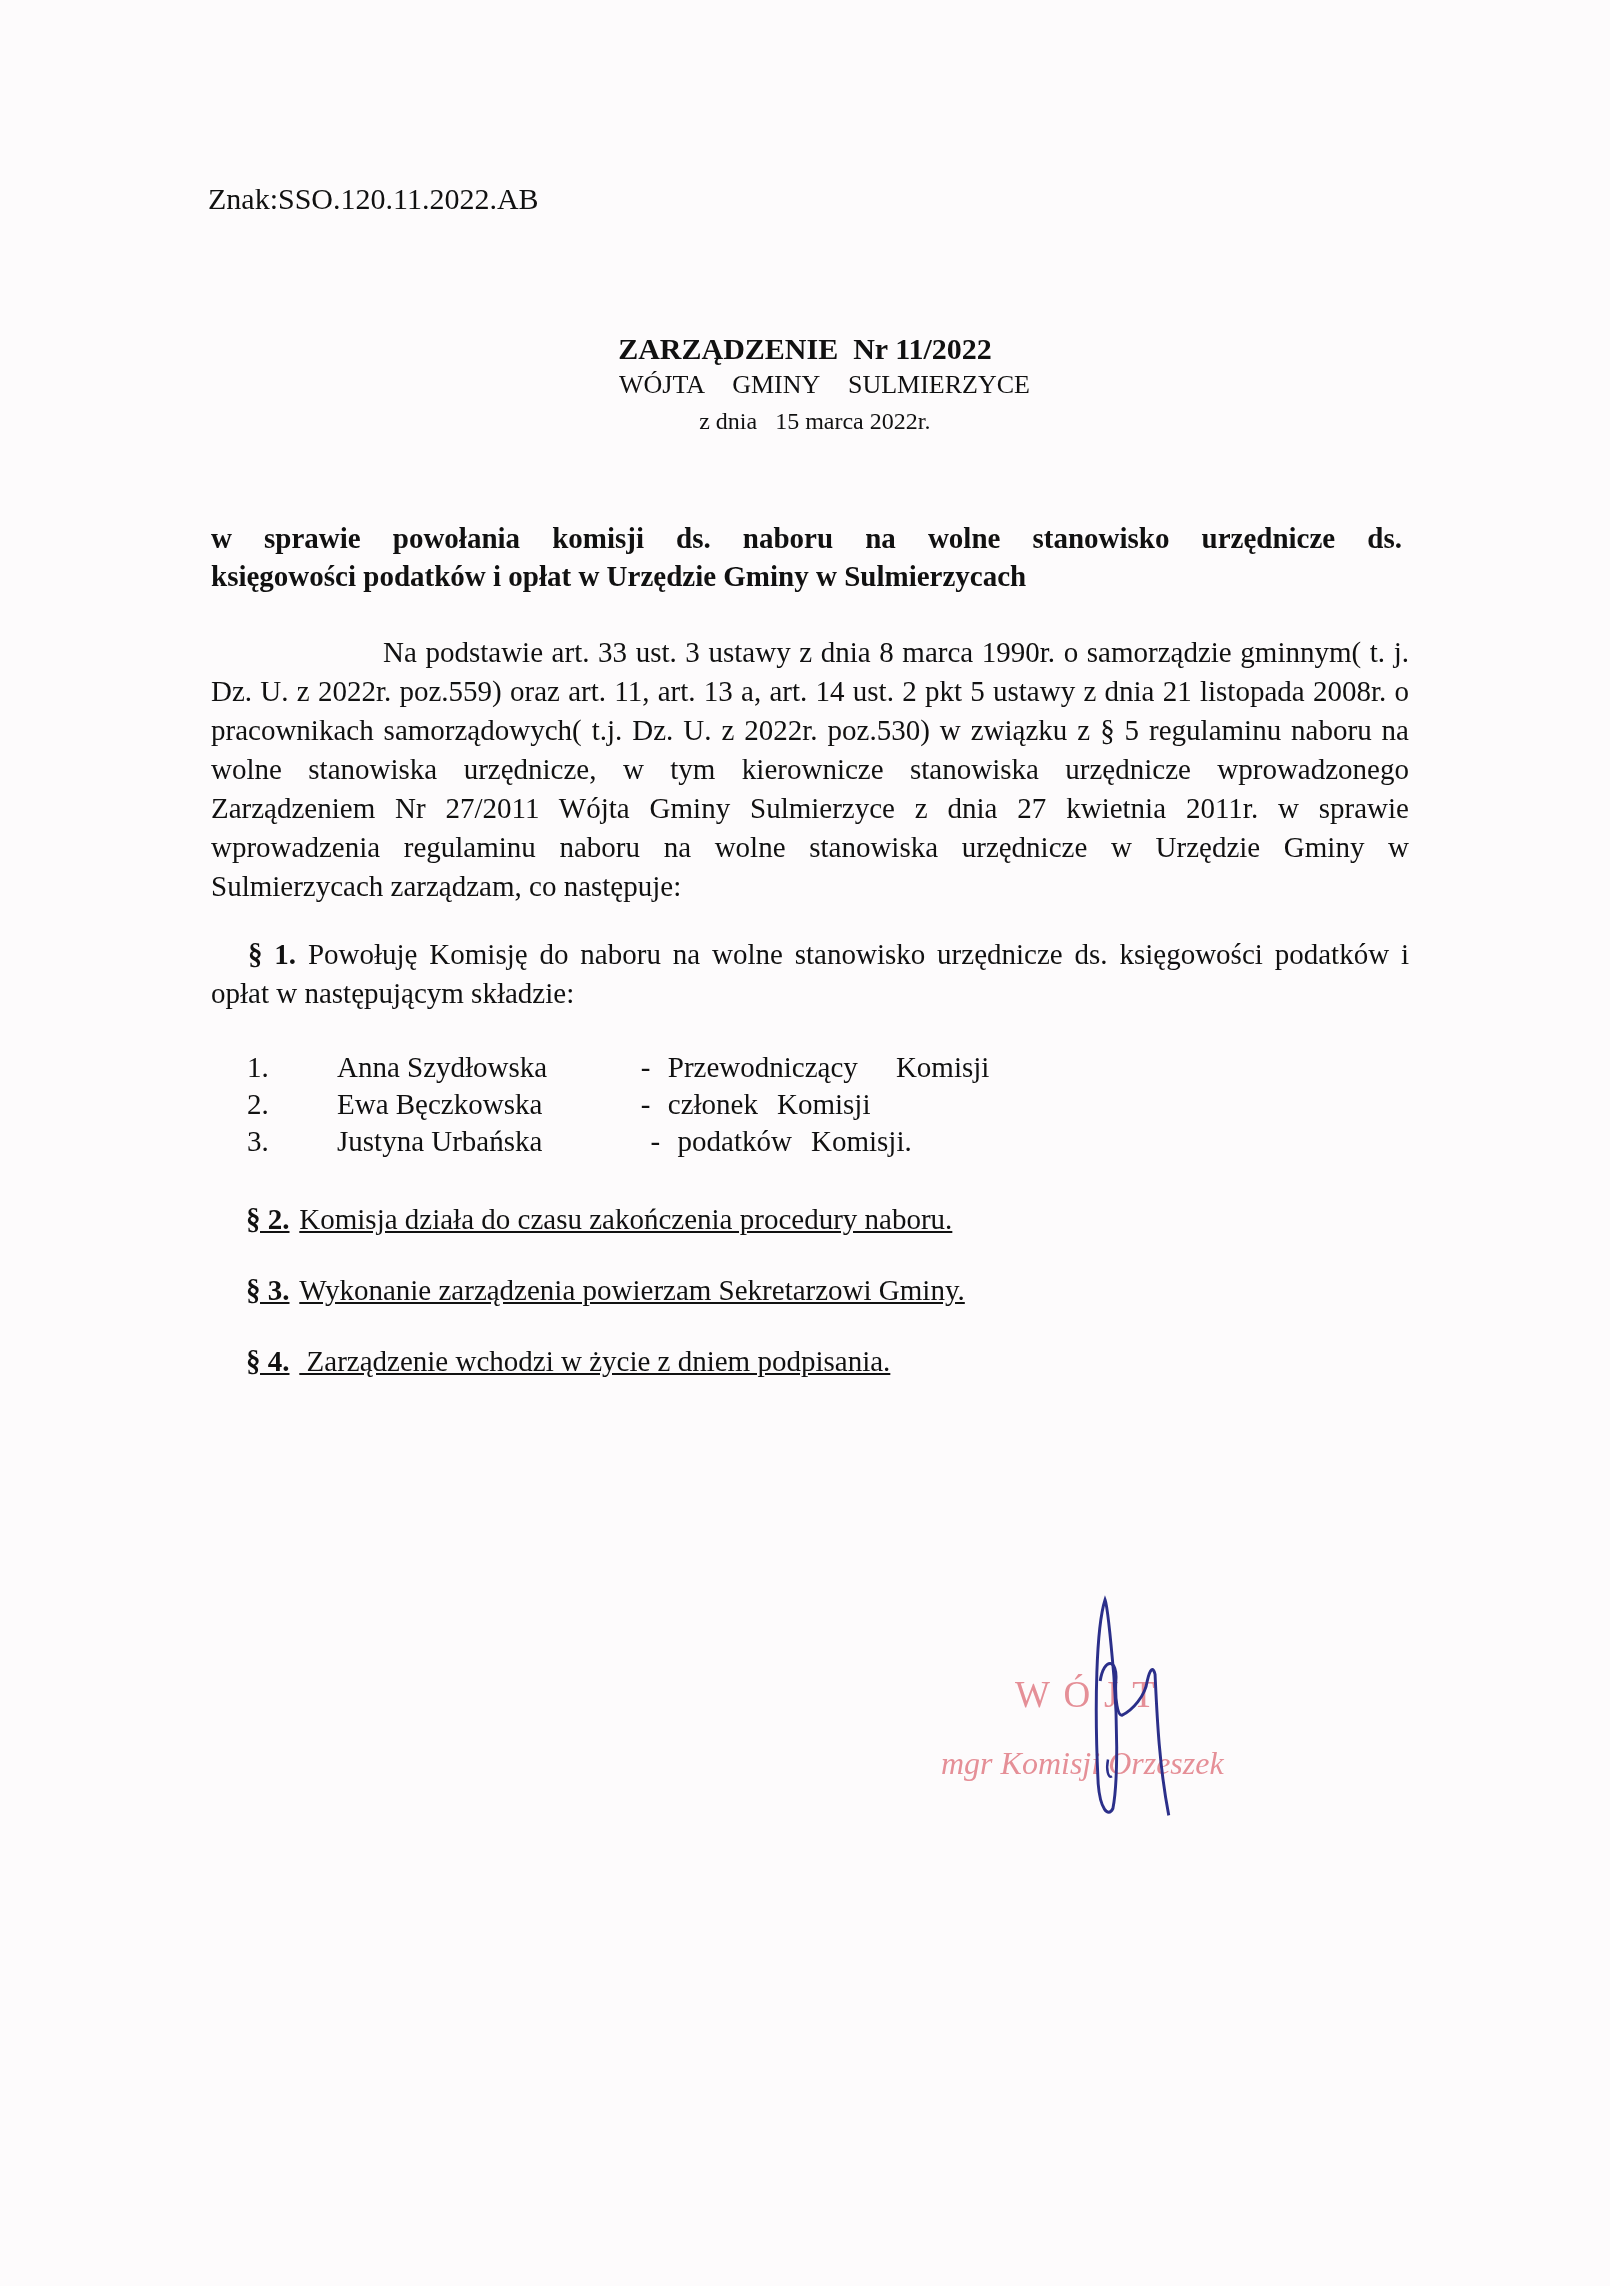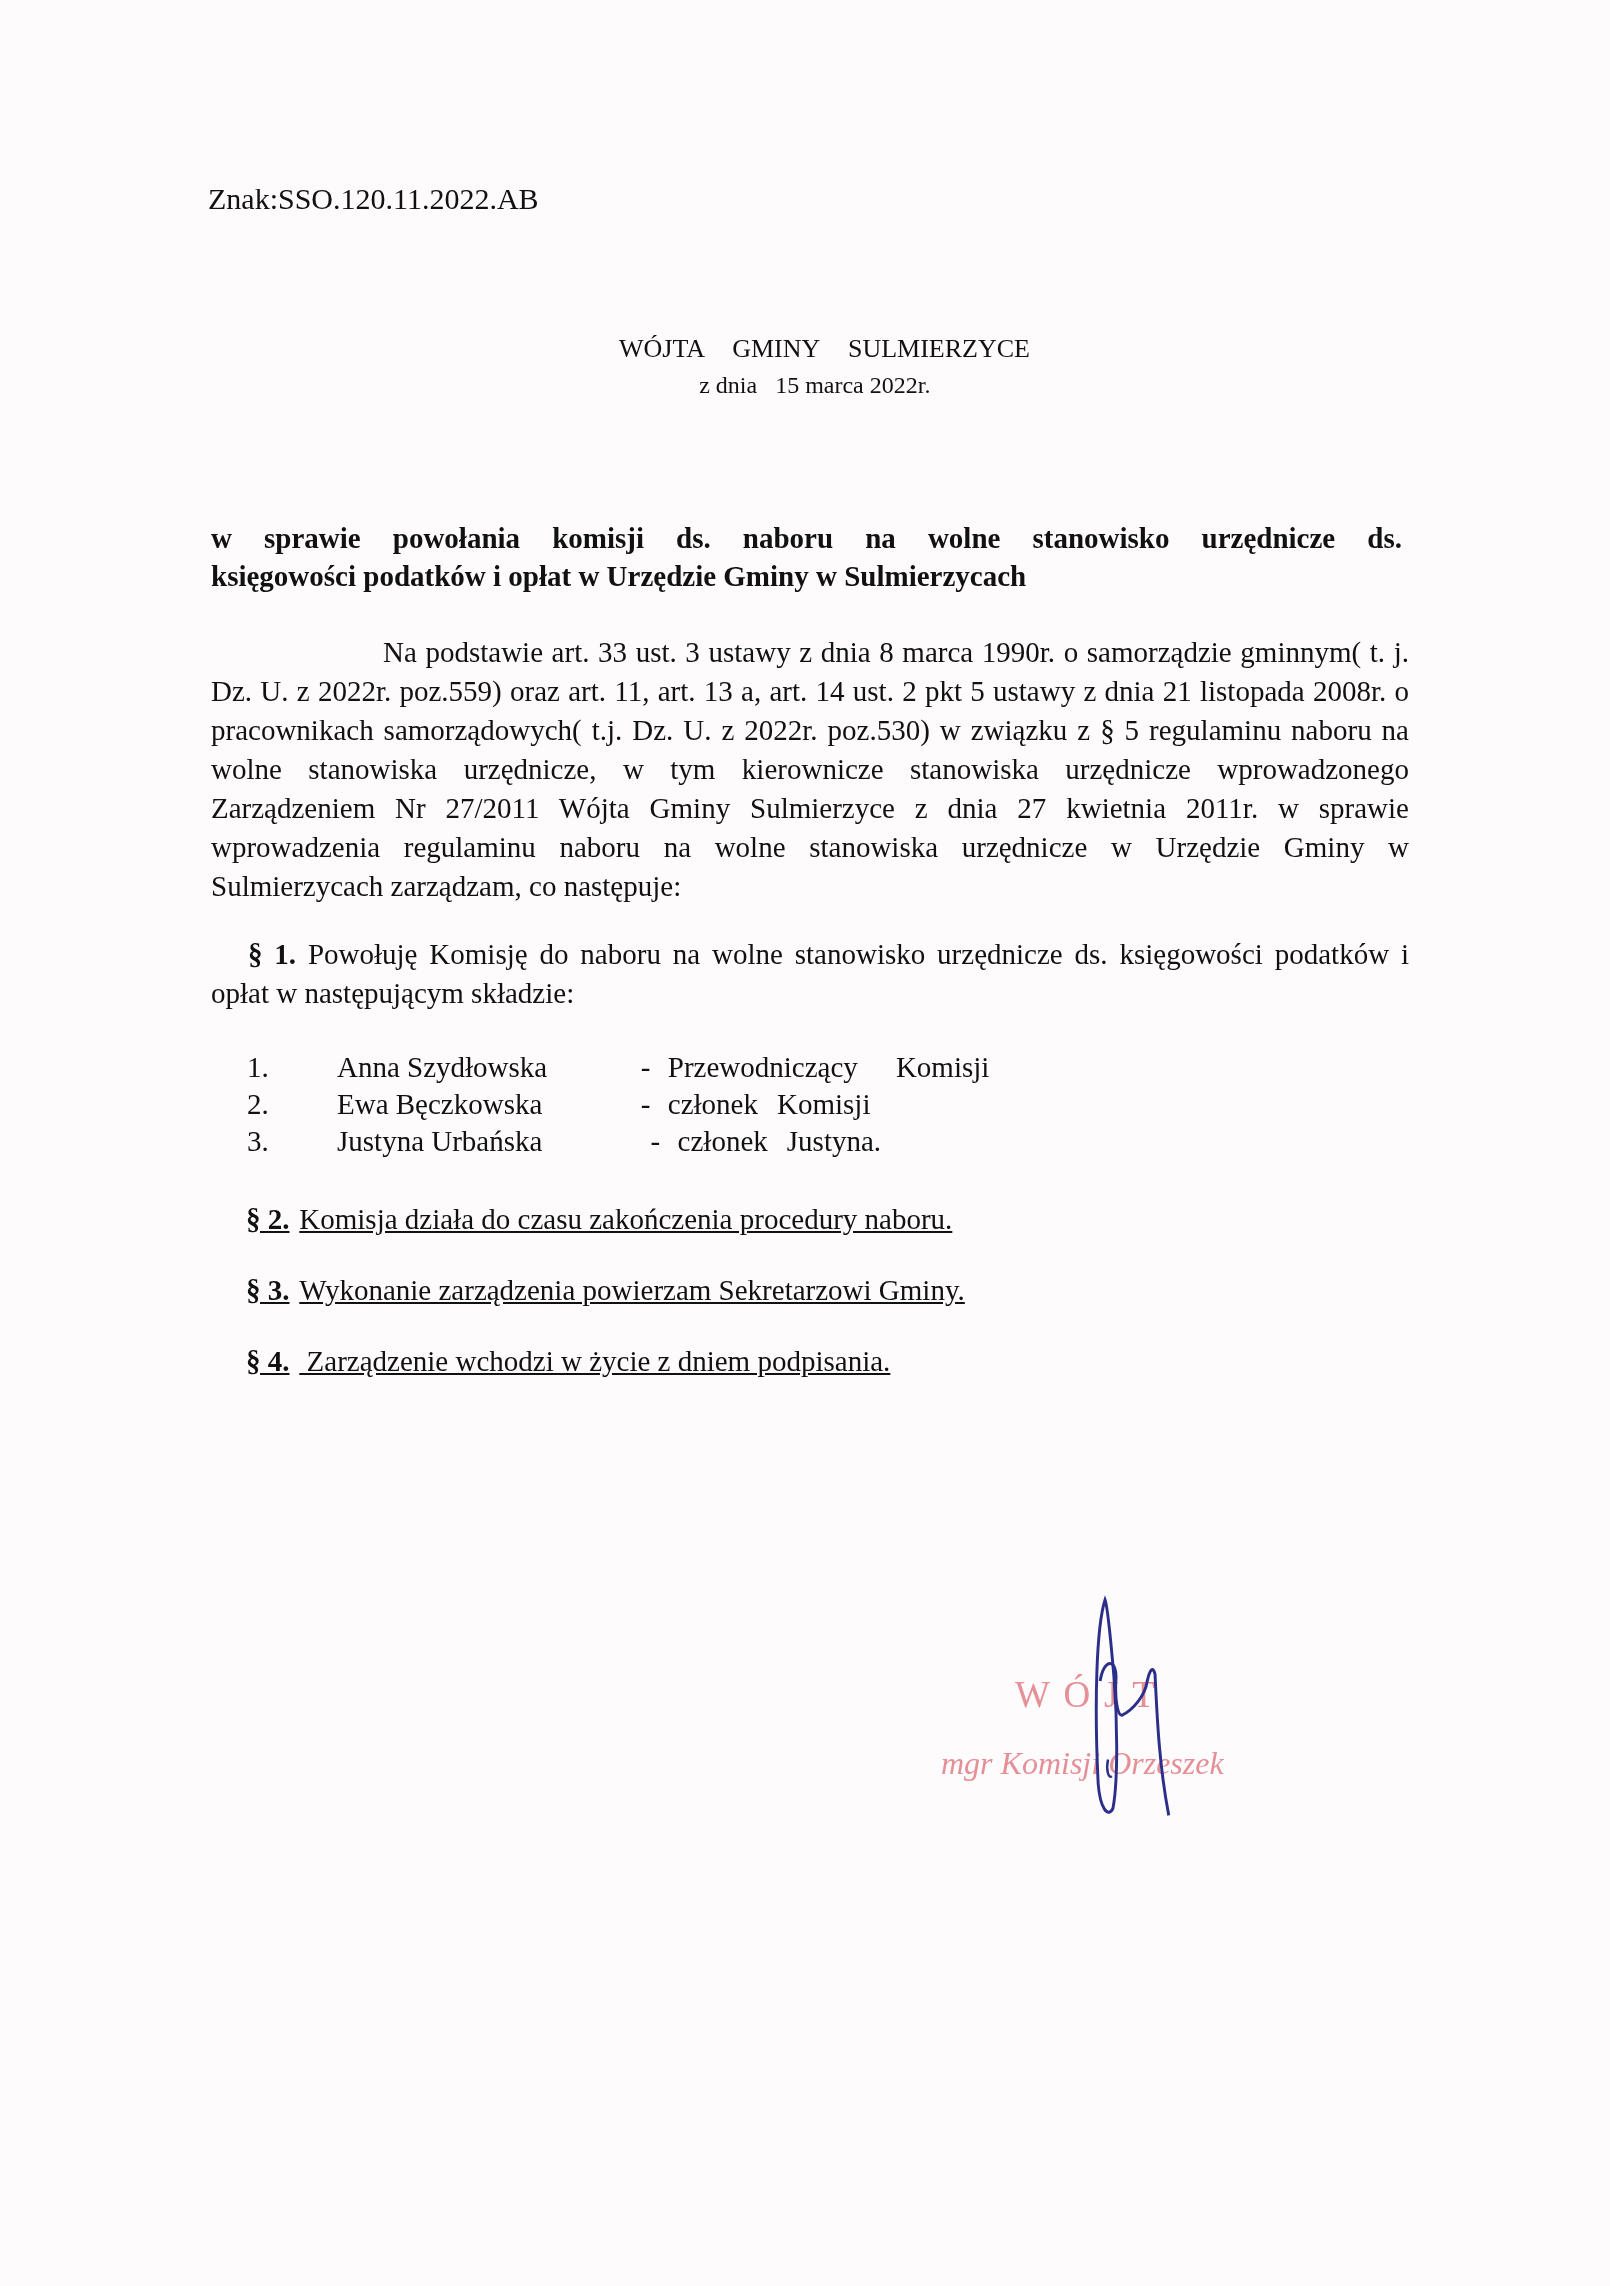--- a/index.html
+++ b/index.html
@@ -37,20 +37,21 @@
     .stamp-name { position: absolute; left: 29px; top: 157px; font-size: 32px; color: #e58f97; font-style: italic; font-family: "Liberation Serif", serif; }
     .sig-svg { position: absolute; left: 0; top: 0; width: 392px; height: 245px; }
   </style>
 </head>
 <body>
 
 <div class="page">
   <div class="sign-ref">Znak:SSO.120.11.2022.AB</div>
 
   <div class="title-block">
+    <div class="t1" style="white-space:pre;">ZARZĄDZENIE  Nr 11/2022</div>
     <div class="t2" style="white-space:pre;">WÓJTA  GMINY  SULMIERZYCE</div>
     <div class="t3" style="white-space:pre;">z dnia   15 marca 2022r.</div>
   </div>
 
   <div class="subject">
     <span class="line1">w sprawie powołania komisji ds. naboru na wolne stanowisko  urzędnicze ds.</span>
     <span>księgowości podatków i opłat w Urzędzie Gminy w Sulmierzycach</span>
   </div>
 
   <div class="body-text"><span class="indent"></span><span>Na podstawie art. 33 ust. 3 ustawy z dnia 8 marca 1990r. o samorządzie gminnym( t. j. Dz. U. z 2022r. poz.559) oraz art. 11, art. 13 a, art. 14 ust. 2 pkt 5 ustawy z dnia 21 listopada 2008r. o pracownikach samorządowych( t.j. Dz. U. z 2022r. poz.530) w związku z § 5 regulaminu naboru na wolne stanowiska urzędnicze, w tym kierownicze stanowiska urzędnicze wprowadzonego Zarządzeniem Nr 27/2011 Wójta Gminy Sulmierzyce z dnia 27 kwietnia 2011r. w sprawie wprowadzenia regulaminu naboru na wolne stanowiska urzędnicze w Urzędzie Gminy w Sulmierzycach zarządzam, co następuje:</span></div>
@@ -67,21 +68,21 @@
     <div class="member">
       <span class="num">2.</span>
       <span class="name">Ewa Bęczkowska</span>
       <span class="dash">-</span>
       <span class="role">członek Komisji</span>
     </div>
     <div class="member">
       <span class="num">3.</span>
       <span class="name">Justyna Urbańska</span>
       <span class="dash" style="margin-left:9.8px;">-</span>
-      <span class="role">członek Justyna.</span>
+      <span class="role">podatków Komisji.</span>
     </div>
   </div>
 
   <div class="sections">
     <div class="section"><span class="sect">§ 2.</span><span>Komisja działa do czasu zakończenia procedury naboru.</span></div>
     <div class="section"><span class="sect">§ 3.</span><span>Wykonanie zarządzenia powierzam Sekretarzowi Gminy.</span></div>
     <div class="section"><span class="sect">§ 4.</span><span style="white-space:pre;"> Zarządzenie wchodzi w życie z dniem podpisania.</span></div>
   </div>
 
   <div class="signature-area">

